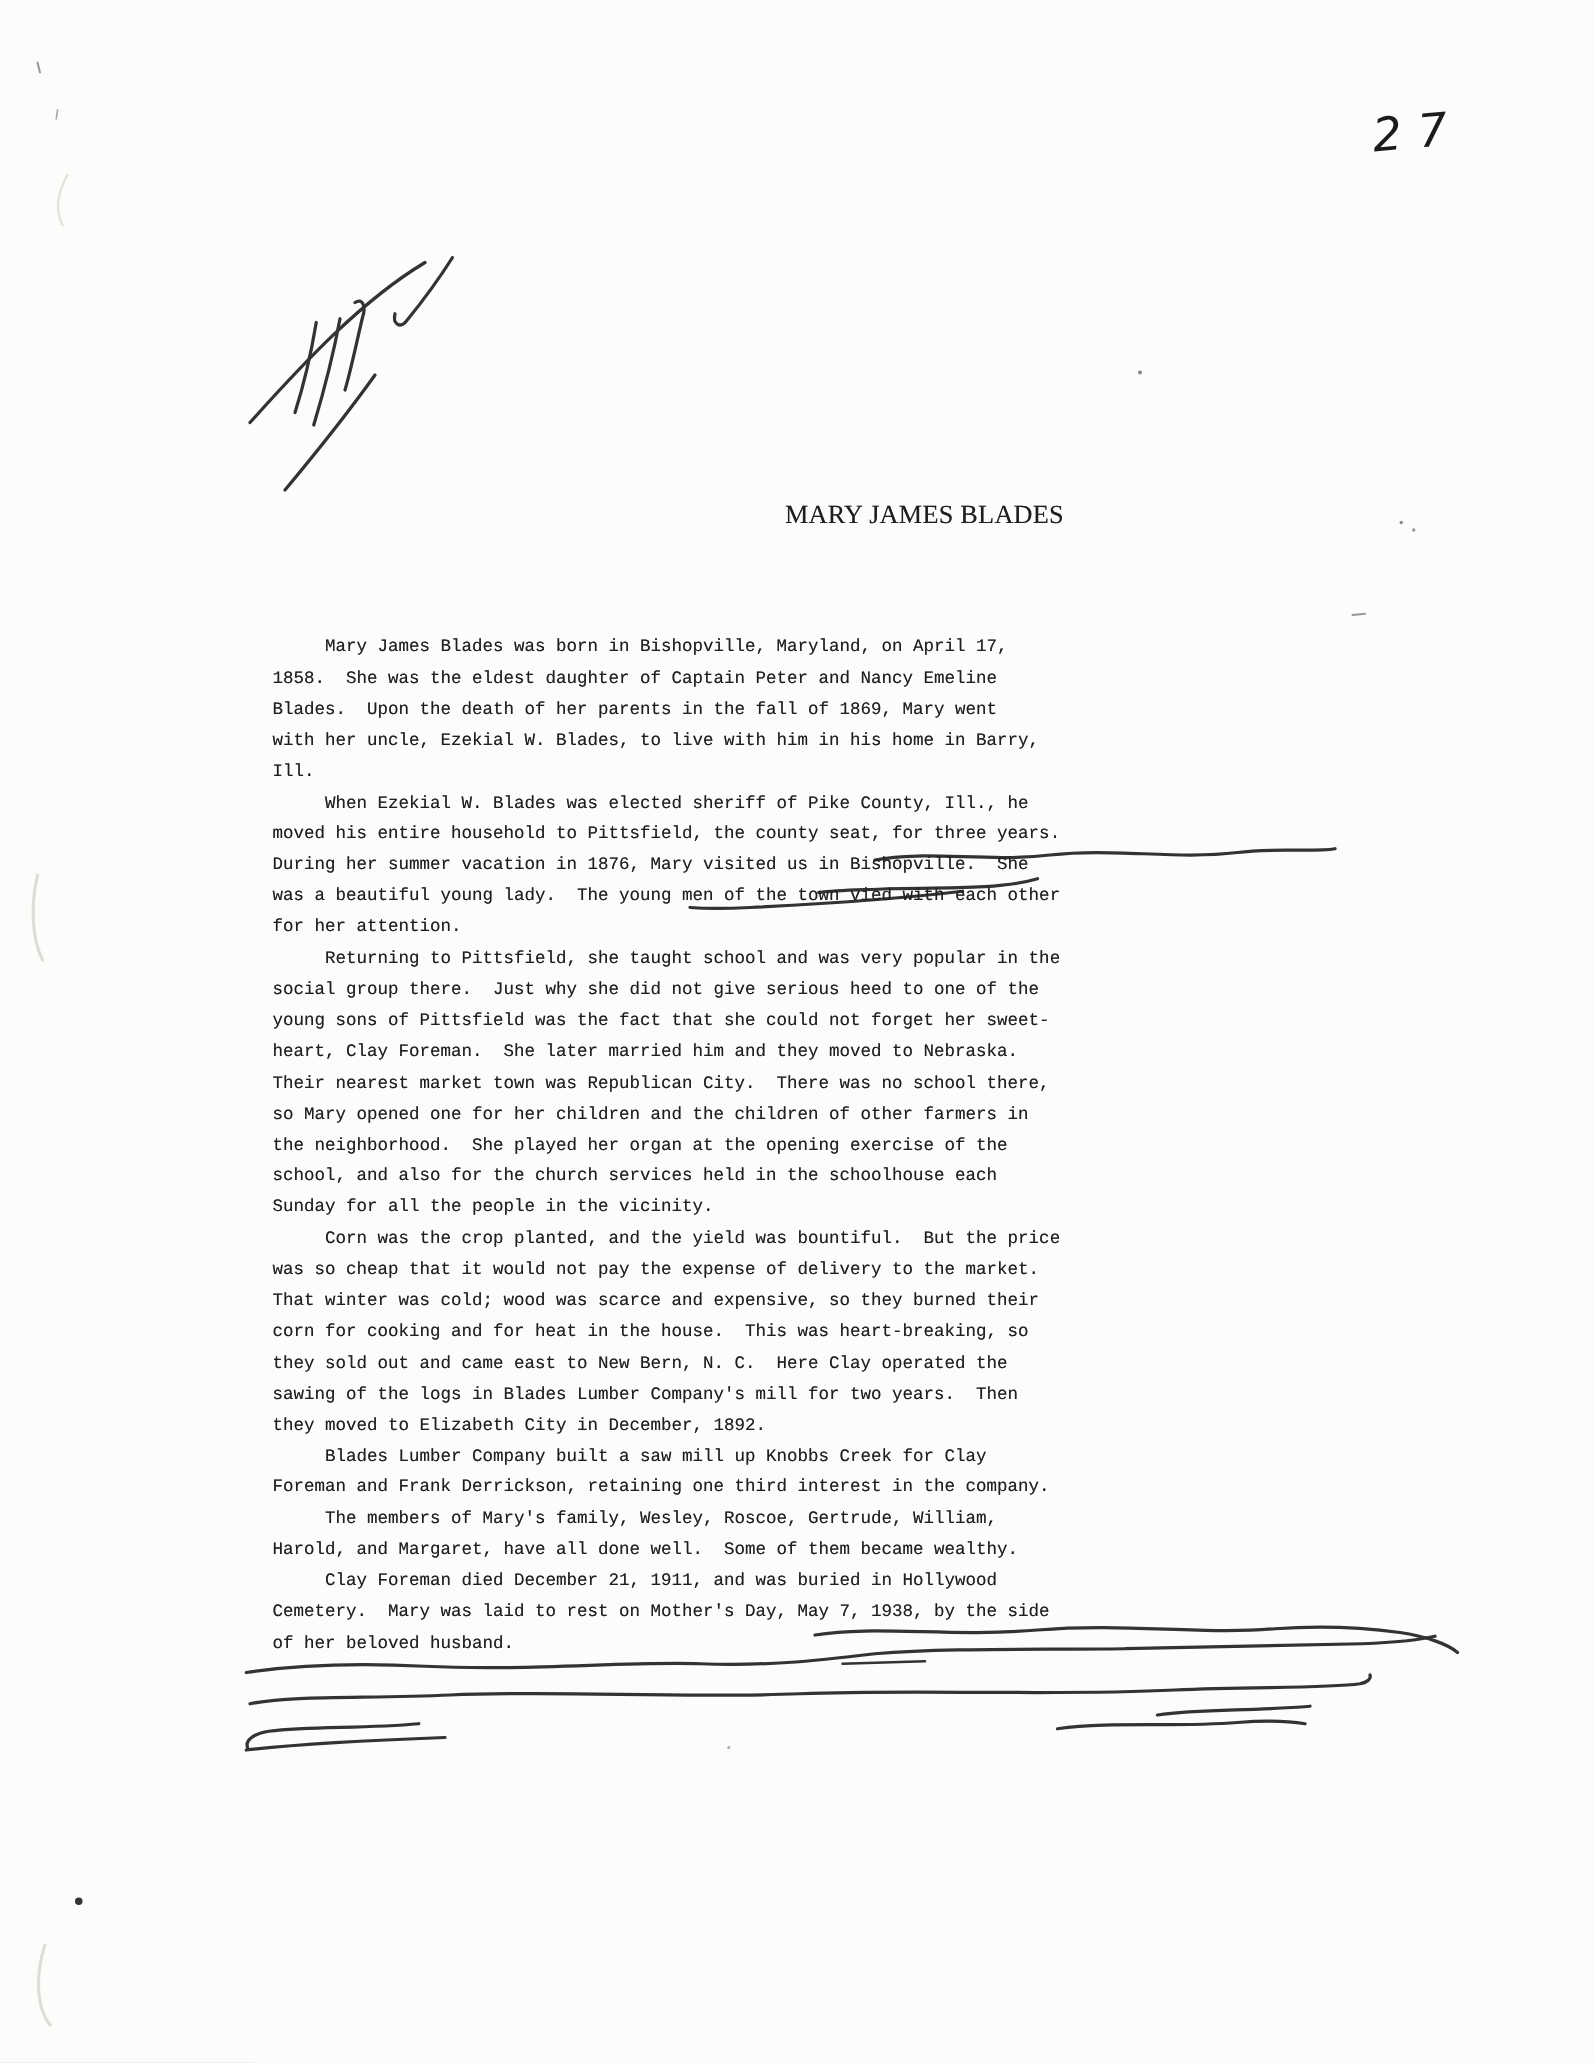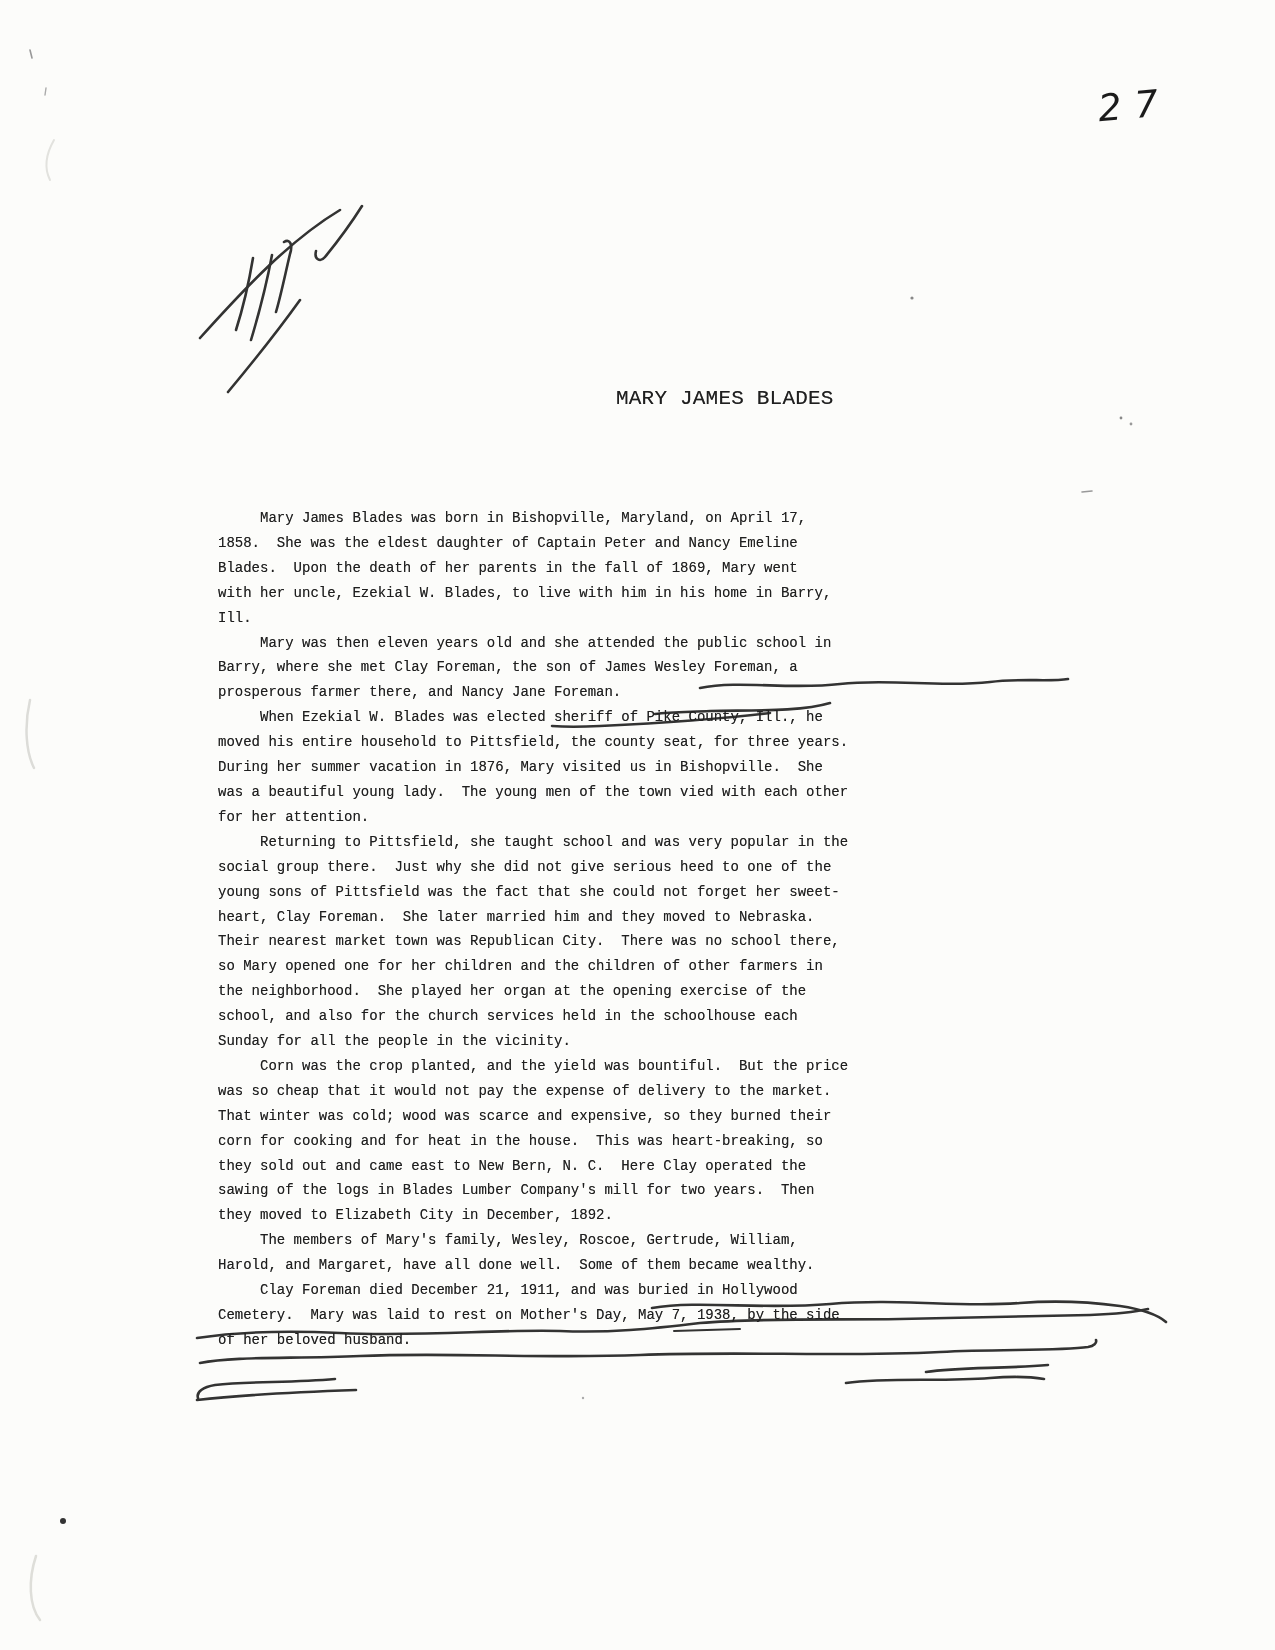--- a/index.html
+++ b/index.html
@@ -3,24 +3,25 @@
 <meta charset="utf-8">
 <style>
   html,body{margin:0;padding:0;background:#e8e8e6;}
   .page{
     position:relative;width:1275px;height:1650px;margin:0 auto;
     background:#fcfcfa;overflow:hidden;
     font-family:"Liberation Mono","DejaVu Sans Mono",monospace;
     color:#1f1f1f;
   }
   .title{
-    position:absolute;left:616px;top:387px;margin:0;
+    position:absolute;left:616px;top:387px;margin:12px;
     font-size:21px;font-weight:normal;white-space:pre;
     letter-spacing:0.2px;
     text-shadow:0 0 0.5px rgba(25,25,25,.55);
+    font-family:Liberation Serif, serif;
   }
   .body-text{
     position:absolute;left:218px;top:506px;
     font-size:14px;line-height:24.9px;
   }
   .body-text p{
     margin:0;white-space:pre;
     text-shadow:0 0 0.5px rgba(25,25,25,.55);
   }
   .pagenum{
@@ -39,23 +40,20 @@
   <div class="pagenum">27</div>
 
   <h1 class="title">MARY JAMES BLADES</h1>
 
   <div class="body-text">
     <p>     Mary James Blades was born in Bishopville, Maryland, on April 17,
 1858.  She was the eldest daughter of Captain Peter and Nancy Emeline
 Blades.  Upon the death of her parents in the fall of 1869, Mary went
 with her uncle, Ezekial W. Blades, to live with him in his home in Barry,
 Ill.</p>
-    <p>     Mary was then eleven years old and she attended the public school in
-Barry, where she met Clay Foreman, the son of James Wesley Foreman, a
-prosperous farmer there, and Nancy Jane Foreman.</p>
     <p>     When Ezekial W. Blades was elected sheriff of Pike County, Ill., he
 moved his entire household to Pittsfield, the county seat, for three years.
 During her summer vacation in 1876, Mary visited us in Bishopville.  She
 was a beautiful young lady.  The young men of the town vied with each other
 for her attention.</p>
     <p>     Returning to Pittsfield, she taught school and was very popular in the
 social group there.  Just why she did not give serious heed to one of the
 young sons of Pittsfield was the fact that she could not forget her sweet-
 heart, Clay Foreman.  She later married him and they moved to Nebraska.
 Their nearest market town was Republican City.  There was no school there,
@@ -63,20 +61,22 @@
 the neighborhood.  She played her organ at the opening exercise of the
 school, and also for the church services held in the schoolhouse each
 Sunday for all the people in the vicinity.</p>
     <p>     Corn was the crop planted, and the yield was bountiful.  But the price
 was so cheap that it would not pay the expense of delivery to the market.
 That winter was cold; wood was scarce and expensive, so they burned their
 corn for cooking and for heat in the house.  This was heart-breaking, so
 they sold out and came east to New Bern, N. C.  Here Clay operated the
 sawing of the logs in Blades Lumber Company's mill for two years.  Then
 they moved to Elizabeth City in December, 1892.</p>
+    <p>     Blades Lumber Company built a saw mill up Knobbs Creek for Clay
+Foreman and Frank Derrickson, retaining one third interest in the company.</p>
     <p>     The members of Mary's family, Wesley, Roscoe, Gertrude, William,
 Harold, and Margaret, have all done well.  Some of them became wealthy.</p>
     <p>     Clay Foreman died December 21, 1911, and was buried in Hollywood
 Cemetery.  Mary was laid to rest on Mother's Day, May 7, 1938, by the side
 of her beloved husband.</p>
   </div>
 
   <svg class="ink-overlay" width="1275" height="1650" viewBox="0 0 1275 1650">
     <g fill="none" stroke="#222222" stroke-width="2.6" stroke-linecap="round" opacity="0.92">
 

